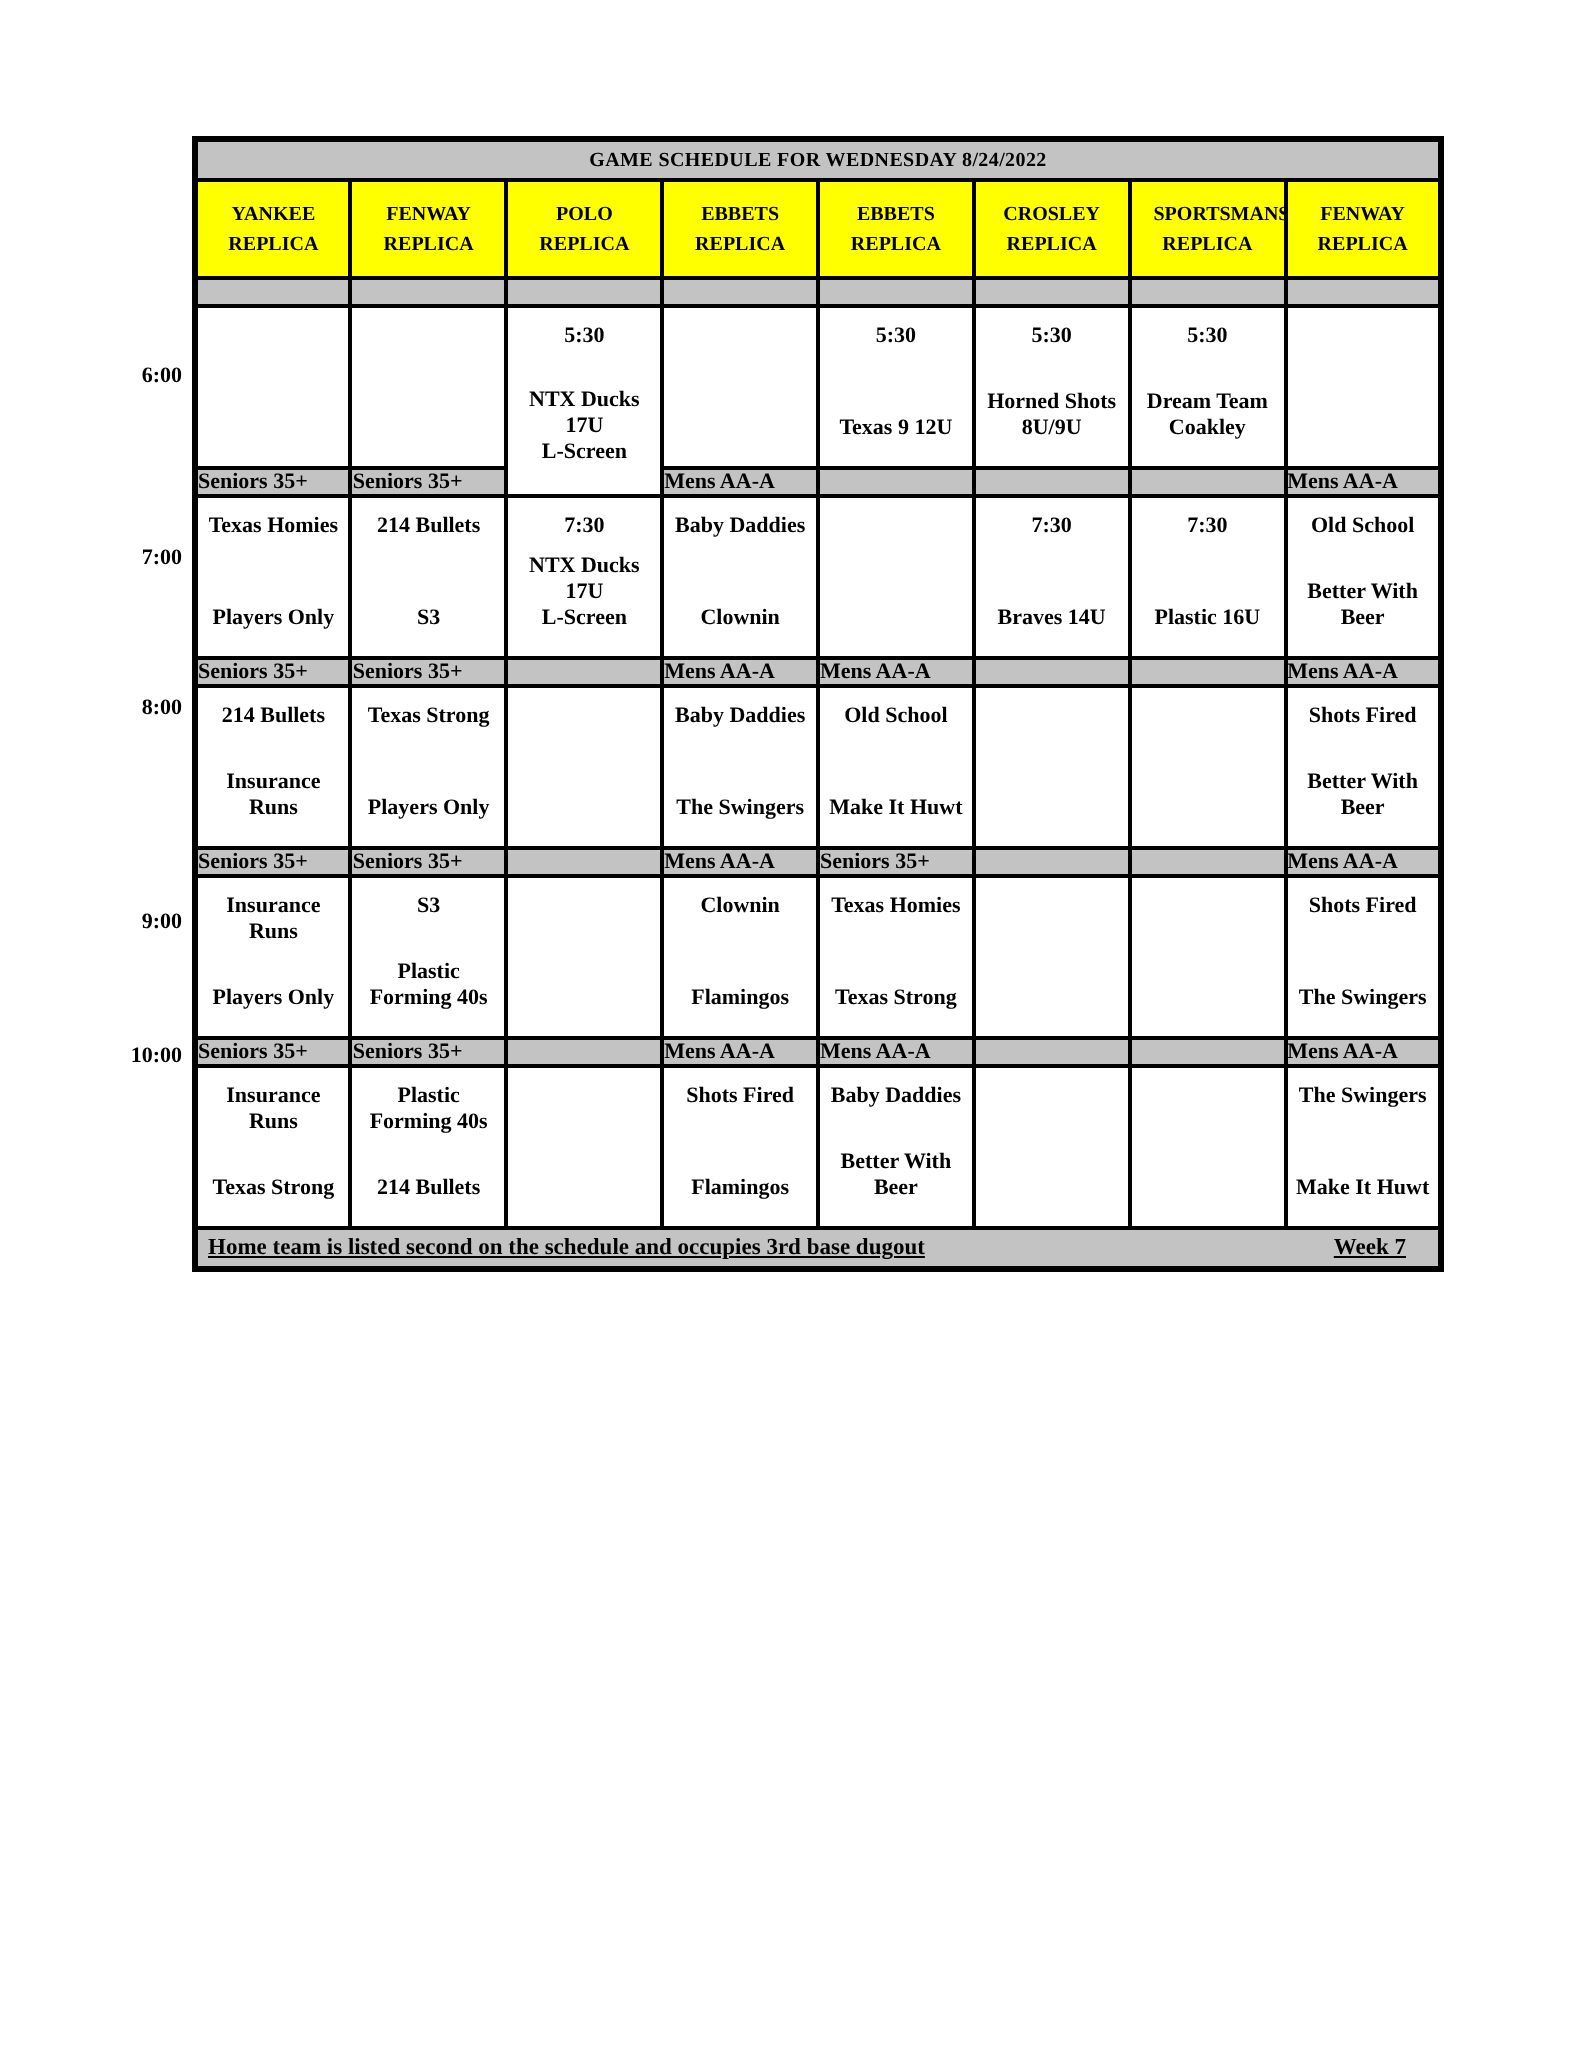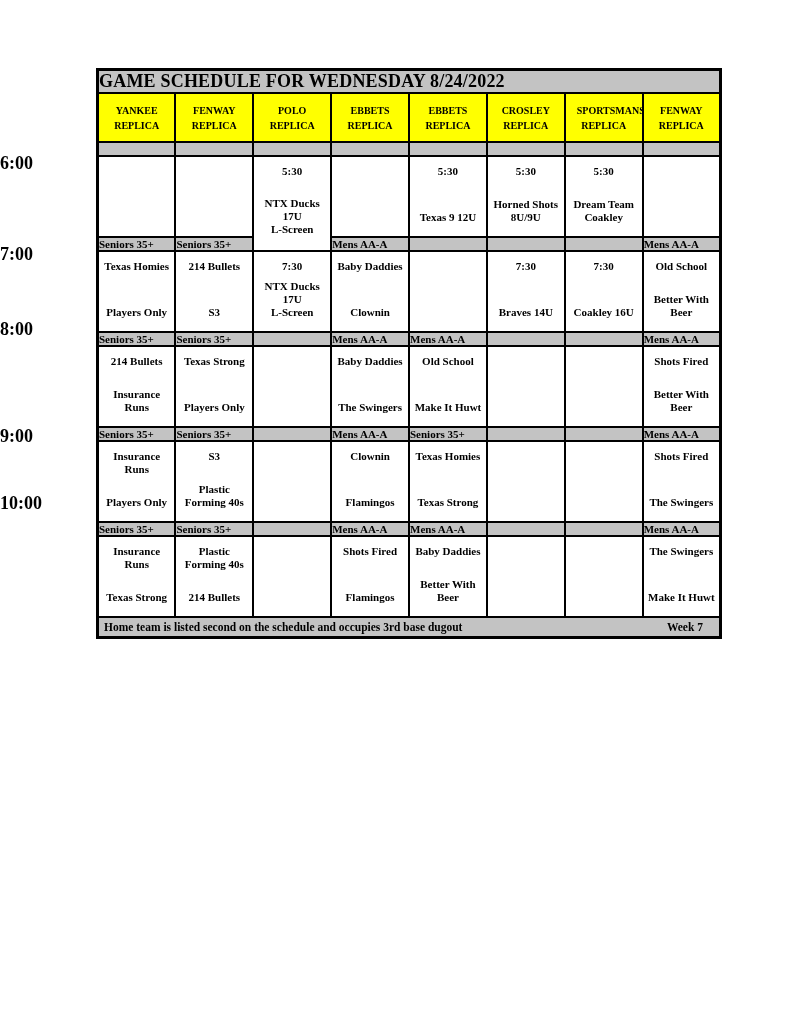--- a/index.html
+++ b/index.html
@@ -1,41 +1,41 @@
 <!DOCTYPE html>
 <html style="--strip-gray: #C3C3C3; --header-yellow: #FFFF00; --green: #23A84C; --light-blue: #2AACE3; --yellow-green: #8CC63F; --medium-blue: #1C75BC; --red: #EE1C25; --gold: #FCB514; --border: #000000;"><head>
 <meta charset="utf-8">
 <style>
   html,body{margin:0;padding:0;background:#fff;}
   body{width:791px;height:1024px;position:relative;font-family:"Liberation Serif",serif;color:#000;}
   .page{position:absolute;inset:0;background:#fff;}
 
   
-  .time-label{position:absolute;left:0;width:91px;text-align:left;font-weight:bold;font-size:18px;line-height:14px;}
+  .time-label{position:absolute;left:0;width:91px;text-align:right;font-weight:bold;font-size:11px;line-height:14px;margin-top:25px;}
 
   
   table.sched{position:absolute;left:96px;top:68px;width:626px;table-layout:fixed;border-collapse:collapse;border:3px solid #000;}
   table.sched td{border:2px solid #000;padding:0;font-weight:bold;overflow:hidden;}
 
-  td.title{height:18px;background:var(--strip-gray);font-size:18px;letter-spacing:.2px;}
+  td.title{height:18px;background:var(--strip-gray);text-align:center;font-size:10px;letter-spacing:.2px;}
   td.fh{height:47px;background:var(--header-yellow);text-align:center;font-size:10px;vertical-align:middle;}
   td.fh div{line-height:11px;margin:4px 11px;}
   td.strip{height:12px;background:var(--strip-gray);text-align:left;font-size:11px;line-height:12px;vertical-align:middle;}
   td.cell{height:79px;background:#fff;vertical-align:top;margin-left:24px;}
   .cv{height:77px;display:flex;flex-direction:column;justify-content:space-between;align-items:center;text-align:center;padding:8px 1px 10px;box-sizing:border-box;}
   .tall .cv{height:89px;}
   .t{display:block;font-size:11px;line-height:13px;white-space:pre-line;font-weight:bold;}
   .c-green{background:var(--green);}
   .c-lblue{background:var(--light-blue);}
   .c-ygreen{background:var(--yellow-green);}
   .c-mblue{background:var(--medium-blue);}
   .c-red{background:var(--red);}
   .c-gold{background:var(--gold);}
 
-  td.footer{height:18px;background:var(--strip-gray);font-size:11.5px;}
+  td.footer{height:18px;background:var(--strip-gray);font-size:11.5px;text-decoration:underline;}
   .frow{display:flex;justify-content:space-between;align-items:center;height:100%;padding:0 16px 0 5px;box-sizing:border-box;}
 </style>
 </head>
 <body>
 
 <div class="page">
 
   <div class="time-label" style="top:156px">6:00</div>
   <div class="time-label" style="top:247px">7:00</div>
   <div class="time-label" style="top:322px">8:00</div>
@@ -194,21 +194,21 @@
           </td>
       <td class="cell c-red">
             <div class="cv">
               <span class="t">7:30</span>
               <span class="t">Braves 14U</span>
             </div>
           </td>
       <td class="cell c-gold">
             <div class="cv">
               <span class="t">7:30</span>
-              <span class="t">Coakley 16U</span>
+              <span class="t">Plastic 16U</span>
             </div>
           </td>
       <td class="cell">
             <div class="cv">
               <span class="t">Old School</span>
               <span class="t">Better With Beer</span>
             </div>
           </td>
     </tr>
 

